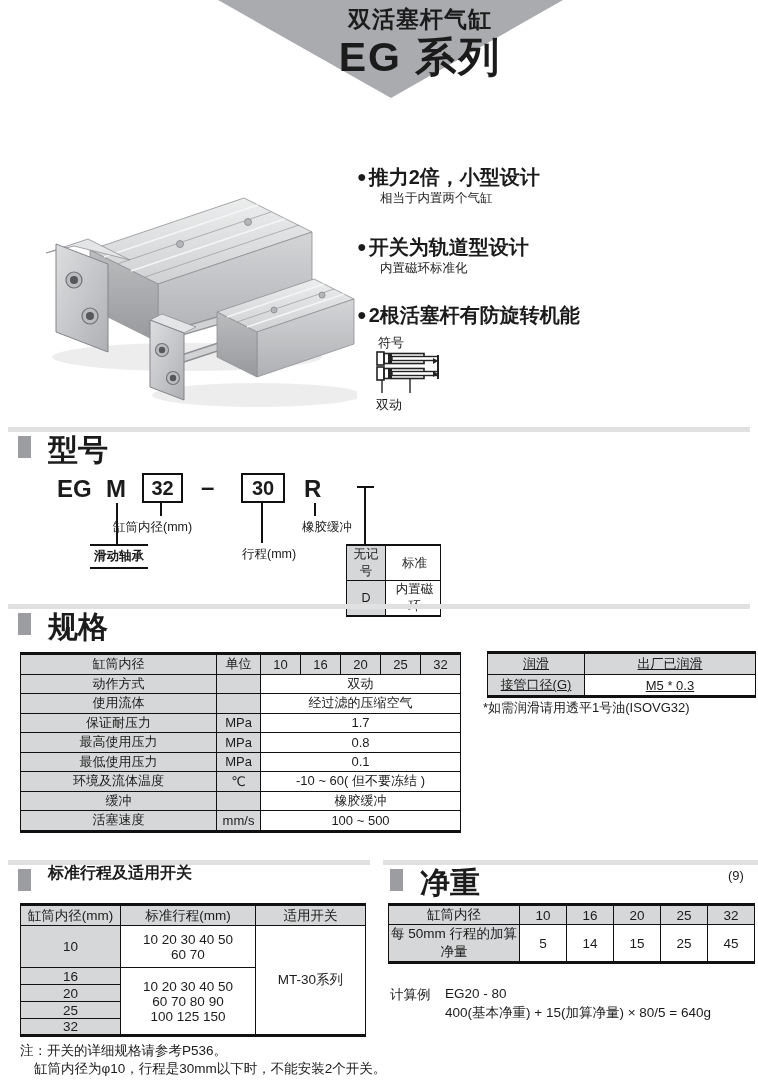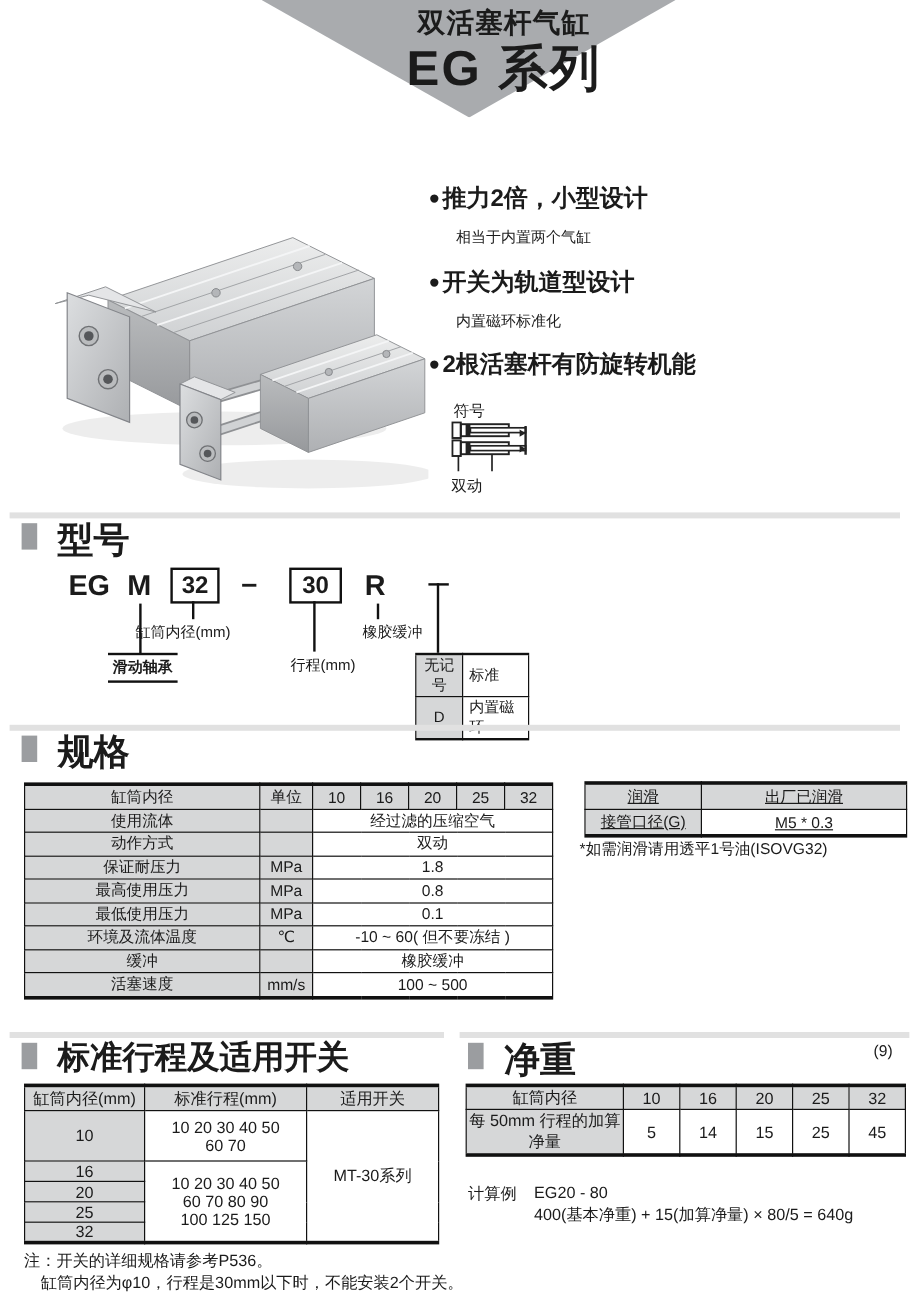--- a/index.html
+++ b/index.html
@@ -10,21 +10,21 @@
   }
   .abs{position:absolute;}
   
   .banner-shape{left:0;top:0;width:758px;height:98px;background:#a9abae;
     clip-path:polygon(218px 0px,563px 0px,391px 98px);}
   .banner-sub{left:250px;top:4px;width:340px;text-align:center;
     font-weight:bold;font-size:23px;letter-spacing:1px;}
   .banner-title{left:240px;top:30px;width:360px;text-align:center;
     font-weight:bold;font-size:41px;letter-spacing:2px;}
   
-  .feat-title{font-size:20px;font-weight:bold;white-space:nowrap;}
+  .feat-title{font-size:20px;font-weight:bold;white-space:nowrap;margin-top:12px;}
   .feat-title .blt{font-size:16px;vertical-align:2px;margin-right:2px;}
   .feat-desc{font-size:12.5px;white-space:nowrap;}
   .sym-label{font-size:13px;}
   
   .sec-bar{height:5px;background:#e1e1e1;}
   .sec-sq{width:13px;height:22px;background:#9b9da0;}
   .sec-title{font-size:30px;font-weight:bold;white-space:nowrap;}
   .page-ref{font-size:13px;}
   
   .code-txt{font-size:24px;font-weight:bold;}
@@ -36,21 +36,21 @@
   .bearing-lbl{font-size:12.5px;font-weight:bold;text-align:center;
     border-top:2px solid #111;border-bottom:2px solid #111;padding:2px 4px;}
   
   table{border-collapse:collapse;table-layout:fixed;}
   td,th{border:1px solid #111;font-size:13px;font-weight:normal;
     padding:0 2px;text-align:center;overflow:hidden;}
   .gy{background:#d6d7d8;}
   .tb-thick{border-top:3px solid #111;border-bottom:3px solid #111;}
   .opt-table td{font-size:12.5px;height:19px;}
   .opt-table{border-top:2.5px solid #111;border-bottom:2px solid #111;}
-  .opt-desc{text-align:left;padding-left:5px;}
+  .opt-desc{text-align:center;padding-left:5px;}
   .spec-table td{height:18.5px;}
   .lube-table td{height:20px;text-decoration:underline;}
   .sw-table td{font-size:13.5px;}
   .wt-table td{font-size:13.5px;}
   .note-txt{font-size:13px;white-space:nowrap;}
   .note2-txt{font-size:13.5px;white-space:nowrap;}
   .stroke-line{line-height:15px;font-size:13.5px;}
 </style>
 </head>
 <body>
@@ -209,33 +209,33 @@
       <tr>
     <td class="gy">缸筒内径</td>
     <td class="gy">单位</td>
     <td class="gy">10</td>
     <td class="gy">16</td>
     <td class="gy">20</td>
     <td class="gy">25</td>
     <td class="gy">32</td>
   </tr>
   <tr>
+    <td class="gy">动作方式</td>
+    <td class="gy"></td>
+    <td colspan="5">双动</td>
+  </tr>
+  <tr>
     <td class="gy">使用流体</td>
     <td class="gy"></td>
     <td colspan="5">经过滤的压缩空气</td>
   </tr>
   <tr>
-    <td class="gy">动作方式</td>
-    <td class="gy"></td>
-    <td colspan="5">双动</td>
-  </tr>
-  <tr>
     <td class="gy">保证耐压力</td>
     <td class="gy">MPa</td>
-    <td colspan="5">1.8</td>
+    <td colspan="5">1.7</td>
   </tr>
   <tr>
     <td class="gy">最高使用压力</td>
     <td class="gy">MPa</td>
     <td colspan="5">0.8</td>
   </tr>
   <tr>
     <td class="gy">最低使用压力</td>
     <td class="gy">MPa</td>
     <td colspan="5">0.1</td>
@@ -271,21 +271,21 @@
   <tr>
     <td class="gy">接管口径(G)</td>
     <td>M5 * 0.3</td>
   </tr>
 </tbody>
   </table>
 <div class="abs note-txt" style="left:483px;top:699px">*如需润滑请用透平1号油(ISOVG32)</div>
 
 <div class="abs sec-bar" style="left:8px;top:860px;width:362px"></div>
 <div class="abs sec-sq" style="left:18px;top:869px"></div>
-<div class="abs sec-title" style="left:48px;top:863px;font-size:27px">标准行程及适用开关</div>
+<div class="abs sec-title" style="left:48px;top:863px;font-size:16px">标准行程及适用开关</div>
 
 <table class="abs sw-table tb-thick" style="left:20px;top:903px">
   <colgroup>
       <col style="width:100px">
       <col style="width:135px">
       <col style="width:110px">
     </colgroup>
   <tbody>
       <tr style="height:21px">
     <td class="gy">缸筒内径(mm)</td>

